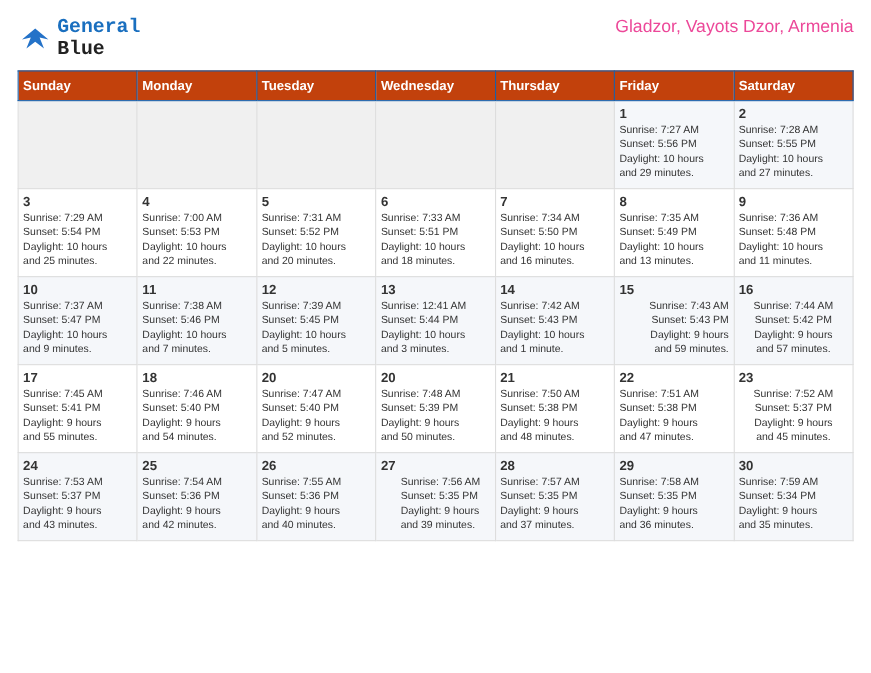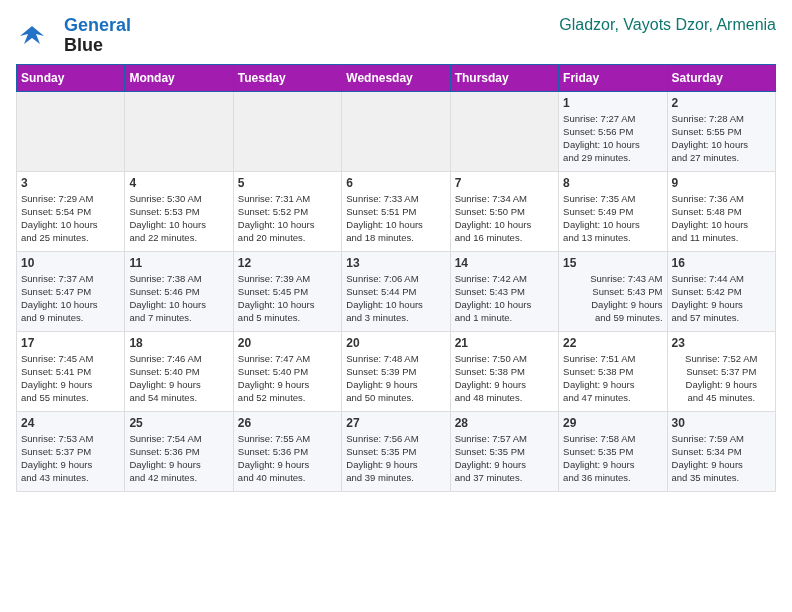--- a/index.html
+++ b/index.html
@@ -12,21 +12,22 @@
     }
     .header-area {
       display: flex;
       align-items: flex-start;
       justify-content: space-between;
       margin-bottom: 8px;
     }
     .logo {
       display: flex;
       align-items: center;
-      gap: 16px;
+      gap: 4px;
+      font-family: Liberation Mono, monospace;
     }
     .logo-text {
       font-size: 18px;
       font-weight: bold;
       color: #222;
       line-height: 1.1;
     }
     .logo-text span {
       color: #1a6fbf;
     }
@@ -37,29 +38,29 @@
     .title-area {
       text-align: right;
     }
     .month-title {
       font-size: 32px;
       font-weight: bold;
       color: #333;
     }
     .location-title {
       font-size: 16px;
-      color: #0f766e;
+      color: #ec4899;
     }
     table {
       width: 100%;
       border-collapse: collapse;
       table-layout: fixed;
     }
     thead tr th {
-      background: #a21caf;
+      background: #c2410c;
       color: #fff;
       font-size: 12px;
       font-weight: bold;
       padding: 6px 4px;
       text-align: left;
       border: 1px solid #1a5fa8;
     }
     tbody tr td {
       vertical-align: top;
       font-size: 10px;
@@ -142,21 +143,21 @@
       <tr>
         <td>
           <span class="day-number">3</span>
           <div class="day-info" style="white-space: pre-line;">Sunrise: 7:29 AM
 Sunset: 5:54 PM
 Daylight: 10 hours
 and 25 minutes.</div>
         </td>
         <td>
           <span class="day-number">4</span>
-          <div class="day-info" style="white-space: pre-line;">Sunrise: 5:30 AM
+          <div class="day-info" style="white-space: pre-line;">Sunrise: 7:00 AM
 Sunset: 5:53 PM
 Daylight: 10 hours
 and 22 minutes.</div>
         </td>
         <td>
           <span class="day-number">5</span>
           <div class="day-info" style="white-space: pre-line;">Sunrise: 7:31 AM
 Sunset: 5:52 PM
 Daylight: 10 hours
 and 20 minutes.</div>
@@ -207,42 +208,42 @@
         </td>
         <td>
           <span class="day-number">12</span>
           <div class="day-info" style="white-space: pre-line;">Sunrise: 7:39 AM
 Sunset: 5:45 PM
 Daylight: 10 hours
 and 5 minutes.</div>
         </td>
         <td>
           <span class="day-number">13</span>
-          <div class="day-info" style="white-space: pre-line;">Sunrise: 7:06 AM
+          <div class="day-info" style="white-space: pre-line;">Sunrise: 12:41 AM
 Sunset: 5:44 PM
 Daylight: 10 hours
 and 3 minutes.</div>
         </td>
         <td>
           <span class="day-number">14</span>
           <div class="day-info" style="white-space: pre-line;">Sunrise: 7:42 AM
 Sunset: 5:43 PM
 Daylight: 10 hours
 and 1 minute.</div>
         </td>
         <td>
           <span class="day-number">15</span>
           <div class="day-info" style="white-space: pre-line; text-align: right;">Sunrise: 7:43 AM
 Sunset: 5:43 PM
 Daylight: 9 hours
 and 59 minutes.</div>
         </td>
         <td>
           <span class="day-number">16</span>
-          <div class="day-info" style="white-space: pre-line;">Sunrise: 7:44 AM
+          <div class="day-info" style="white-space: pre-line; text-align: center;">Sunrise: 7:44 AM
 Sunset: 5:42 PM
 Daylight: 9 hours
 and 57 minutes.</div>
         </td>
       </tr>
       <tr>
         <td>
           <span class="day-number">17</span>
           <div class="day-info" style="white-space: pre-line;">Sunrise: 7:45 AM
 Sunset: 5:41 PM
@@ -309,21 +310,21 @@
         </td>
         <td>
           <span class="day-number">26</span>
           <div class="day-info" style="white-space: pre-line;">Sunrise: 7:55 AM
 Sunset: 5:36 PM
 Daylight: 9 hours
 and 40 minutes.</div>
         </td>
         <td>
           <span class="day-number">27</span>
-          <div class="day-info" style="white-space: pre-line;">Sunrise: 7:56 AM
+          <div class="day-info" style="white-space: pre-line; margin-left: 18px;">Sunrise: 7:56 AM
 Sunset: 5:35 PM
 Daylight: 9 hours
 and 39 minutes.</div>
         </td>
         <td>
           <span class="day-number">28</span>
           <div class="day-info" style="white-space: pre-line;">Sunrise: 7:57 AM
 Sunset: 5:35 PM
 Daylight: 9 hours
 and 37 minutes.</div>

